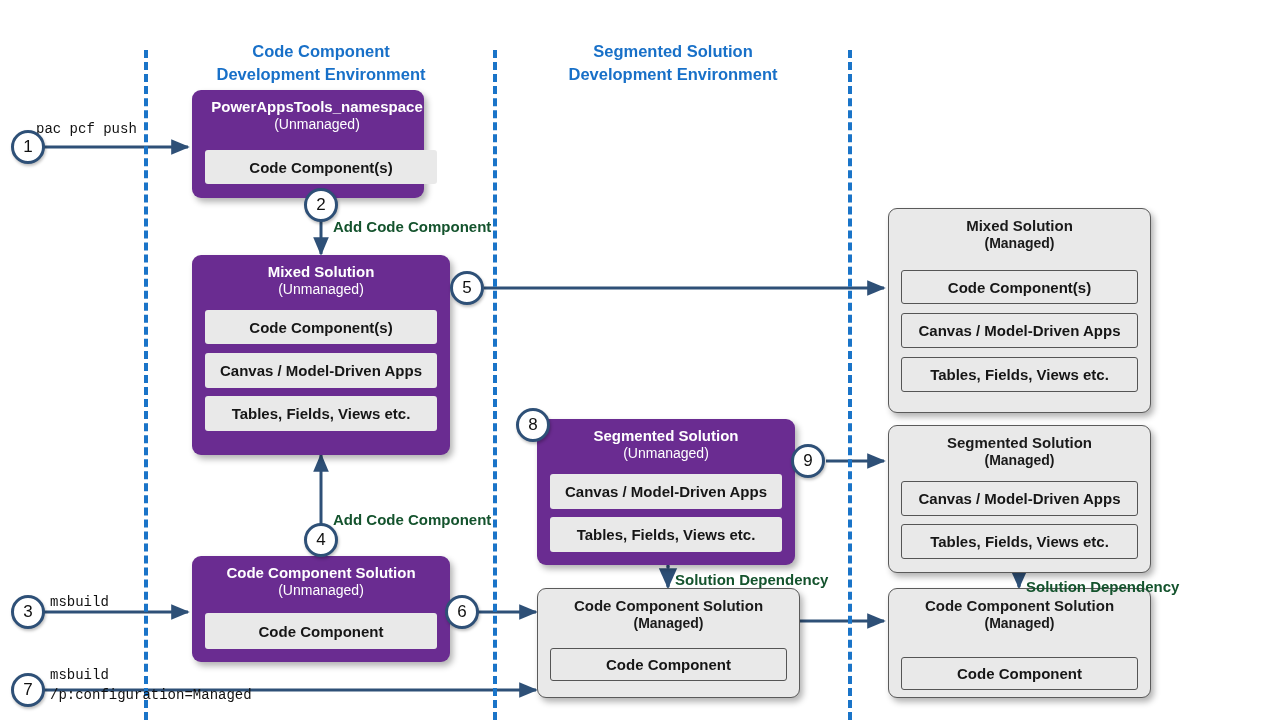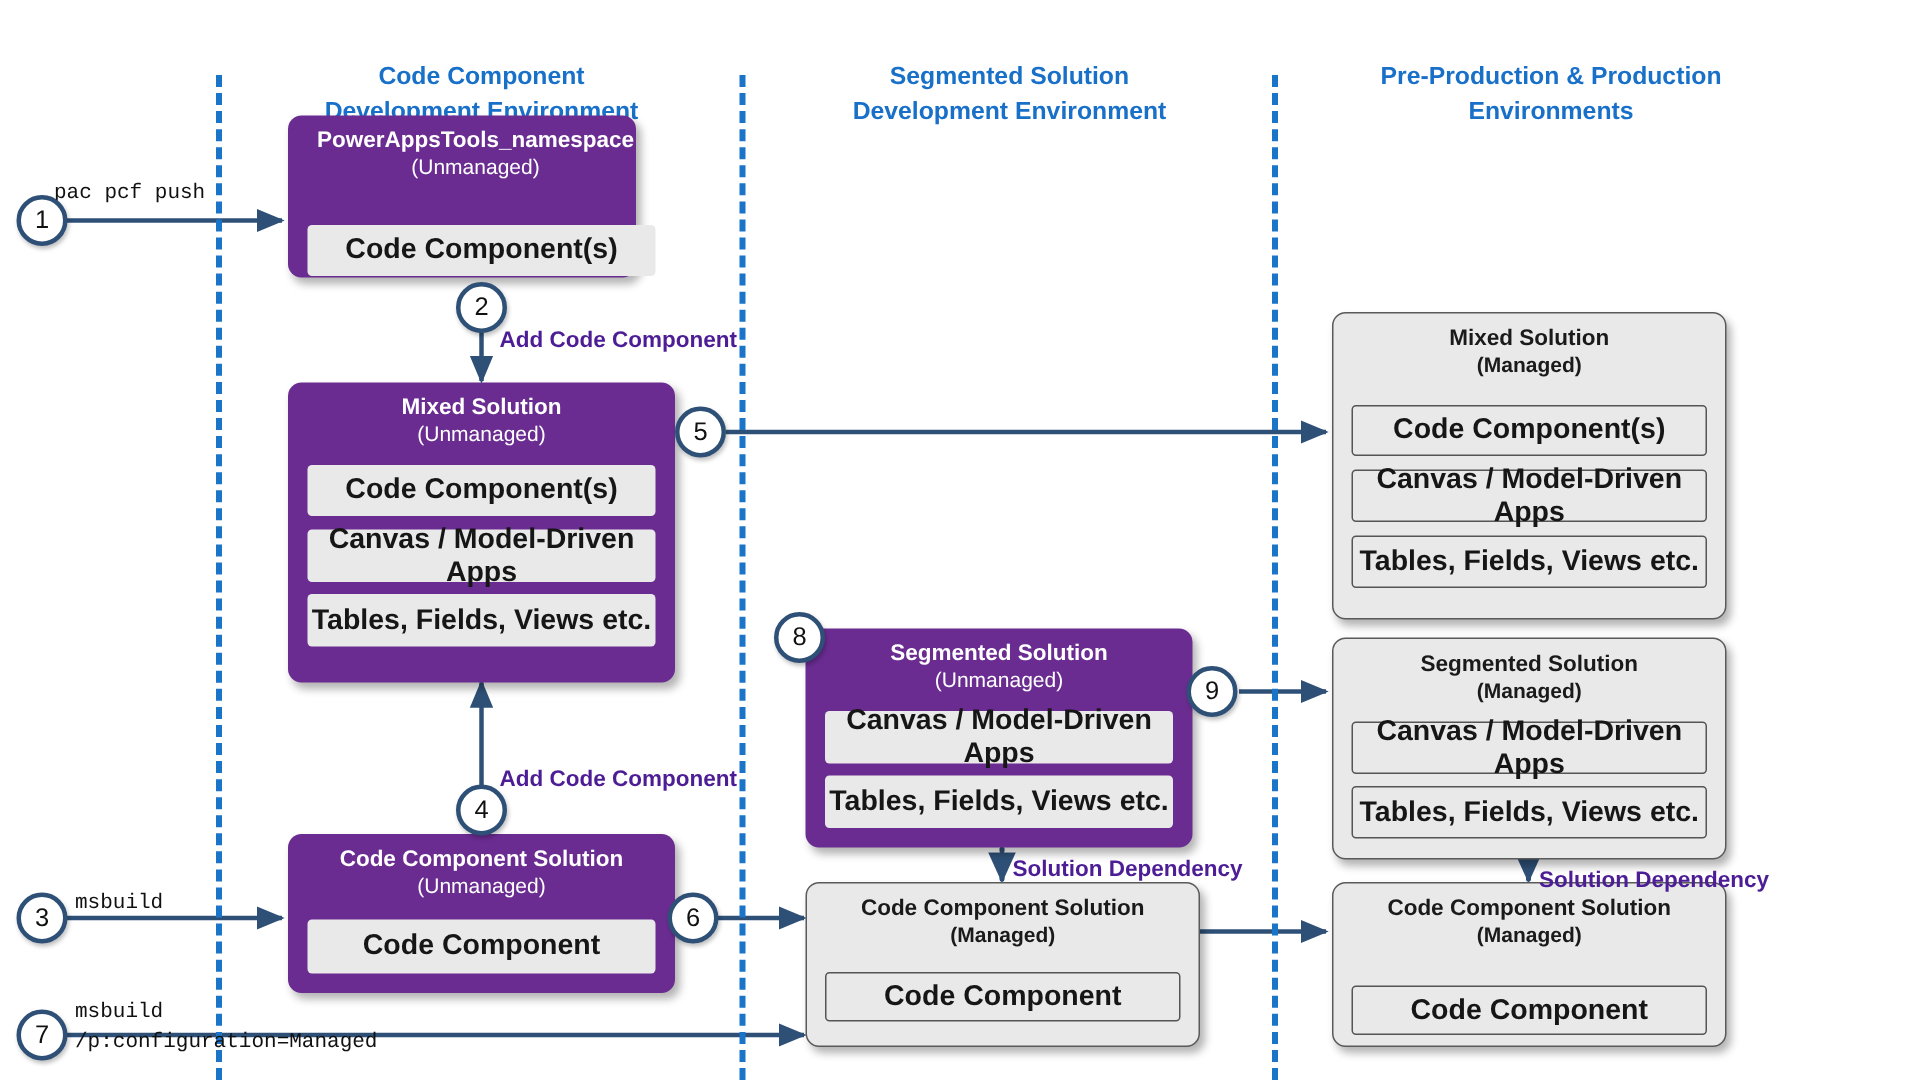--- a/index.html
+++ b/index.html
@@ -63,21 +63,21 @@
     font-size:14px;
   }
   .box.grey .box-title .sub{font-weight:700;}
 
   
   .chip{
     position:absolute;
     box-sizing:border-box;
     background:#E9E9E9;
     color:#161616;
-    font-size:19px;
+    font-size:15px;
     font-weight:700;
     display:flex;
     align-items:center;
     justify-content:center;
     border-radius:3px;
     text-align:center;
   }
   .chip.outlined{border:1.1px solid #555;}
 
   
@@ -94,21 +94,21 @@
     display:flex;align-items:center;justify-content:center;
     z-index:40;
     box-shadow:1px 2px 3px rgba(0,0,0,.25);
   }
 
   
   .conn-label{
     position:absolute;
     font-size:15px;
     font-weight:700;
-    color:#4c1d95;
+    color:#14532d;
     white-space:nowrap;
     z-index:30;
   }
   .cmd-label{
     position:absolute;
     font-family:"Liberation Mono","DejaVu Sans Mono",monospace;
     font-size:14px;
     color:#111;
     white-space:pre;
     line-height:1.45;
@@ -159,24 +159,22 @@
   </svg>
 
   <div class="divider" style="left:144px;"></div>
   <div class="divider" style="left:493px;"></div>
   <div class="divider" style="left:848px;"></div>
 
   <div class="lane-title" style="left:185px;top:40px;width:272px;">Code Component
 Development Environment</div>
   <div class="lane-title" style="left:537px;top:40px;width:272px;">Segmented Solution
 Development Environment</div>
-  <div class="lane-title" style="left:898px;top:40px;width:272px;">Pre-Production &amp; Production
-Environments</div>
-
-  <div class="box purple" style="left:192px;top:77px;width:232px;height:108px;padding-left:18px;">
+
+  <div class="box purple" style="left:192px;top:90px;width:232px;height:108px;padding-left:18px;">
     <div class="box-title">
       <span>PowerAppsTools_namespace</span>
       <span class="sub">(Unmanaged)</span>
     </div>
   </div>
   <div class="chip" style="left:205px;top:150px;width:232px;height:34px;">Code Component(s)</div>
 
   <div class="box purple" style="left:192px;top:255px;width:258px;height:200px;">
     <div class="box-title">
       <span>Mixed Solution</span>

